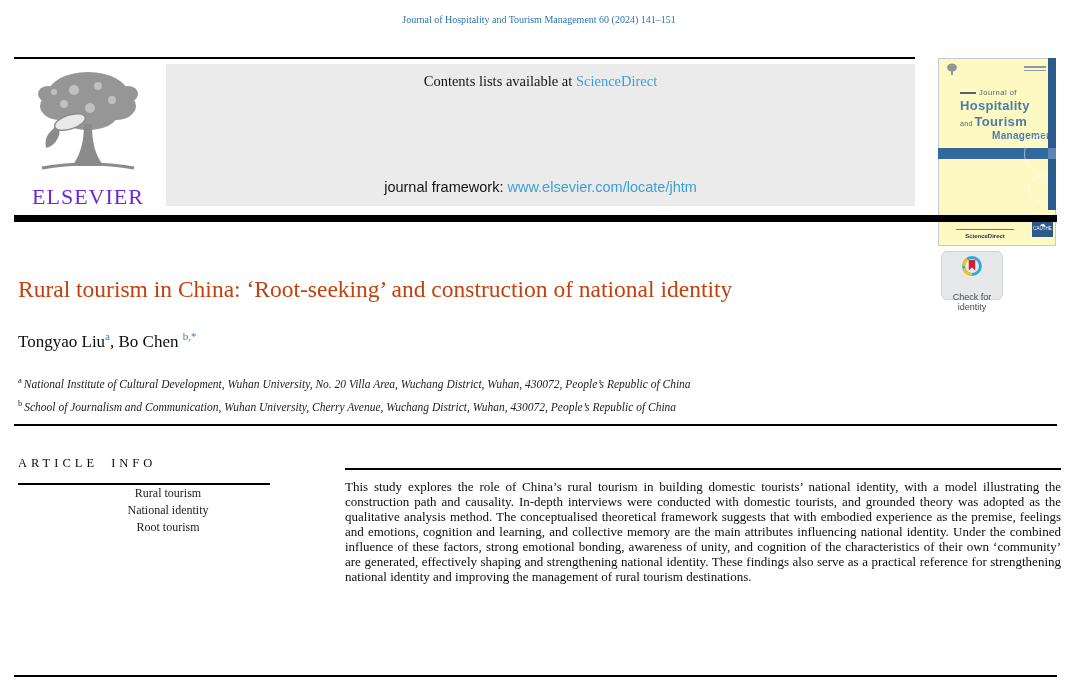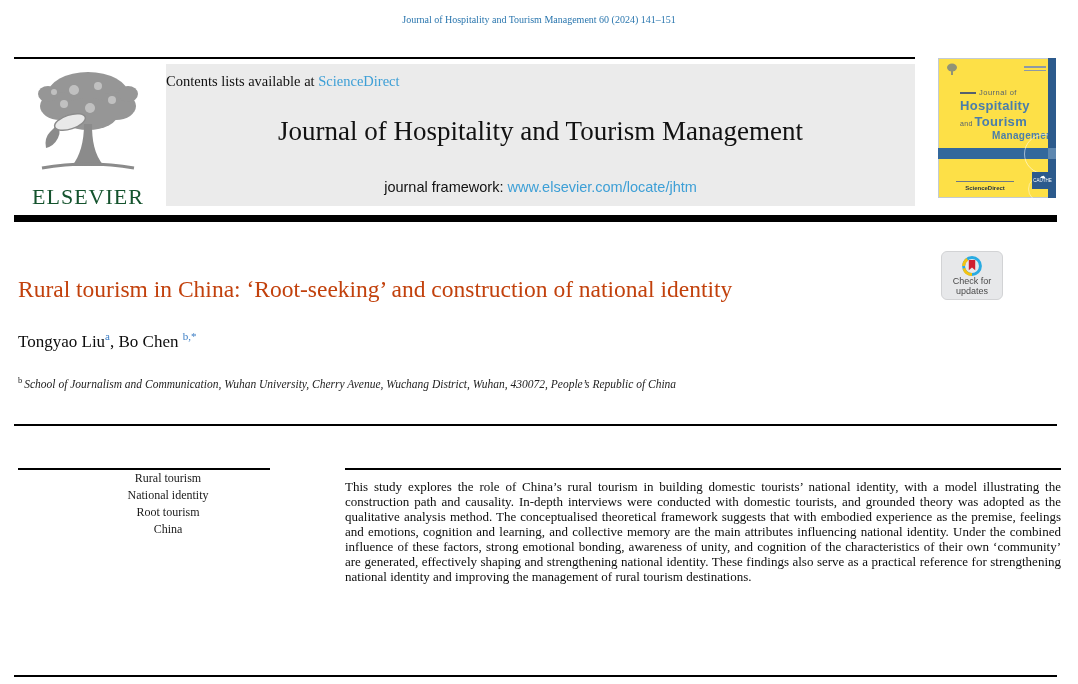--- a/index.html
+++ b/index.html
@@ -11,37 +11,37 @@
   .journal-ref{
     position:absolute;top:14px;left:0;width:100%;text-align:center;
     color:#2a76ae;font-size:10px;
   }
   
   .rule-top{position:absolute;left:14px;top:57px;width:901px;height:2px;background:#000;}
   
   .elsevier-block{position:absolute;left:14px;top:62px;width:148px;height:150px;text-align:center;}
   .elsevier-tree{display:block;margin:2px auto 0 auto;}
   .elsevier-word{
-    font-family:"Liberation Serif",serif;color:#14532d;font-size:22px;
+    font-family:"Liberation Serif",serif;color:#6d28d9;font-size:22px;
     letter-spacing:1px;margin-top:2px;font-weight:400;
   }
   
   .banner{
     position:absolute;left:166px;top:64px;width:749px;height:142px;background:#ebebeb;
   }
-  .banner .contents-line{position:absolute;top:9px;width:100%;font-size:14.5px;color:#111;}
+  .banner .contents-line{position:absolute;top:9px;width:100%;text-align:center;font-size:14.5px;color:#111;}
   .banner .journal-title{position:absolute;top:52px;width:100%;text-align:center;font-size:27px;color:#111;}
   .banner .homepage-line{
     position:absolute;bottom:11px;width:100%;text-align:center;font-size:14.5px;color:#111;
     font-family:"Liberation Sans",sans-serif;
   }
   .link{color:#3d9fd6;text-decoration:none;cursor:pointer;}
   
   .cover{
-    position:absolute;left:938px;top:58px;width:118px;height:140px;background:#fde047;
+    position:absolute;left:938px;top:58px;width:118px;height:188px;background:#fef9c3;
     font-family:"Liberation Sans",sans-serif;overflow:hidden;box-shadow:0 0 0 1px #c3cbd4 inset;
   }
   .cover .mini-tree{position:absolute;top:5px;left:8px;opacity:.75;}
   .cover .issn-lines{position:absolute;top:8px;right:10px;width:22px;}
   .cover .issn-lines div{height:1.5px;background:#8d99a5;margin-bottom:2px;}
   .cover .c-journal-of{
     position:absolute;top:30px;left:22px;font-size:7.5px;color:#55616d;letter-spacing:.5px;
   }
   .cover .c-journal-of .dash{display:inline-block;width:16px;height:1.5px;background:#55616d;vertical-align:middle;margin-right:3px;}
   .cover .c-line{position:absolute;left:22px;color:#4a7dab;font-weight:600;letter-spacing:.3px;}
@@ -72,21 +72,21 @@
   .cover .cauthe .bird{font-size:6px;line-height:5px;display:block;}
   
   .thick-bar{position:absolute;left:14px;top:215px;width:1043px;height:7px;background:#000;}
   
   .check-badge{
     position:absolute;left:941px;top:251px;width:60px;height:47px;background:#e7e8ea;
     border:1px solid #d2d3d5;border-radius:6px;text-align:center;cursor:pointer;
     font-family:"Liberation Sans",sans-serif;
   }
   .check-badge svg{display:block;margin:3px auto 0 auto;}
-  .check-badge .badge-text{font-size:9px;color:#4a4a4a;line-height:1.08;margin-top:0px;}
+  .check-badge .badge-text{font-size:9px;color:#4a4a4a;line-height:1.08;margin-top:16px;}
   
   .article-title{position:absolute;left:18px;top:276px;width:920px;font-size:23.5px;color:#c2410c;}
   .authors-line{position:absolute;left:18px;top:330px;font-size:17px;color:#0d0d0d;}
   .authors-line sup{color:#3b7dc4;font-size:11px;}
   .affiliations{position:absolute;left:18px;top:371px;font-size:11.5px;line-height:19px;font-style:italic;color:#222;}
   .affiliations sup{font-style:normal;font-size:8.5px;margin-right:2px;}
   .rule-affil{position:absolute;left:14px;top:424px;width:1043px;height:2px;background:#000;}
   
   .section-heading{font-size:12.5px;letter-spacing:4px;word-spacing:6px;color:#0d0d0d;}
   .info-col{position:absolute;left:18px;top:456px;width:300px;}
@@ -130,21 +130,20 @@
       <path d="M16 68 Q10 74 12 84 Q20 82 24 74 Q28 66 22 62 Z" fill="#8b8b8b" stroke="none"></path>
       <path d="M8 104 Q54 96 100 104" stroke="#8b8b8b" stroke-width="3"></path>
       <ellipse cx="36" cy="58" rx="16" ry="7" fill="#e9e9e9" stroke="#8b8b8b" stroke-width="1.5" transform="rotate(-18 36 58)"></ellipse>
     </g>
   </svg>
   <div class="elsevier-word">ELSEVIER</div>
 </div>
 
 <div class="banner">
   <div class="contents-line"><span>Contents lists available at </span><span class="link">ScienceDirect</span></div>
-  <div class="journal-title">Journal of Hospitality and Tourism Management</div>
   <div class="homepage-line"><span>journal framework: </span><span class="link">www.elsevier.com/locate/jhtm</span></div>
 </div>
 
 <div class="cover">
   <svg class="mini-tree" width="12" height="14" viewBox="0 0 12 14">
     <ellipse cx="6" cy="4.5" rx="5" ry="4" fill="#6e7a86"></ellipse>
     <rect x="5" y="7" width="2" height="5" fill="#6e7a86"></rect>
   </svg>
   <div class="issn-lines">
       <div></div>
@@ -168,42 +167,43 @@
 
 <div class="check-badge">
   <svg width="22" height="22" viewBox="0 0 24 24">
     <circle cx="12" cy="12" r="9.2" fill="none" stroke="#29abe2" stroke-width="3.2"></circle>
     <path d="M3.2 14.5 A9.2 9.2 0 0 0 12 21.2" fill="none" stroke="#f5c20f" stroke-width="3.2"></path>
     <path d="M2.9 12 A9.2 9.2 0 0 1 7 4.6" fill="none" stroke="#f5c20f" stroke-width="3.2"></path>
     <path d="M8.5 5.5 h7 v11 l-3.5,-3 l-3.5,3 z" fill="#cf2030"></path>
   </svg>
   <div class="badge-text">
     <div>Check for</div>
-    <div>updates</div>
+    <div>identity</div>
   </div>
 </div>
 
 <h1 class="article-title" style="margin:0;font-weight:400;">Rural tourism in China: ‘Root-seeking’ and construction of national identity</h1>
 
 <div class="authors-line">
   <span>Tongyao Liu</span><sup>a</sup><span>, </span><span>Bo Chen</span> <sup>b,*</sup>
 </div>
 
 <div class="affiliations">
+  <div><sup>a</sup><span>National Institute of Cultural Development, Wuhan University, No. 20 Villa Area, Wuchang District, Wuhan, 430072, People’s Republic of China</span></div>
   <div><sup>b</sup><span>School of Journalism and Communication, Wuhan University, Cherry Avenue, Wuchang District, Wuhan, 430072, People’s Republic of China</span></div>
 </div>
 
 <div class="rule-affil"></div>
 
 <div class="info-col">
+  <div class="section-heading">ARTICLE INFO</div>
   <div class="heading-rule"></div>
   <div class="keyword-item">Rural tourism</div>
   <div class="keyword-item">National identity</div>
   <div class="keyword-item">Root tourism</div>
-  <div class="keyword-item">China</div>
 </div>
 
 <div class="abstract-col">
   <div class="heading-rule"></div>
   <div class="abstract-text">This study explores the role of China’s rural tourism in building domestic tourists’ national identity, with a model illustrating the construction path and causality. In-depth interviews were conducted with domestic tourists, and grounded theory was adopted as the qualitative analysis method. The conceptualised theoretical framework suggests that with embodied experience as the premise, feelings and emotions, cognition and learning, and collective memory are the main attributes influencing national identity. Under the combined influence of these factors, strong emotional bonding, awareness of unity, and cognition of the characteristics of their own ‘community’ are generated, effectively shaping and strengthening national identity. These findings also serve as a practical reference for strengthening national identity and improving the management of rural tourism destinations.</div>
 </div>
 
 <div class="bottom-rule"></div>
 
 </body></html>

